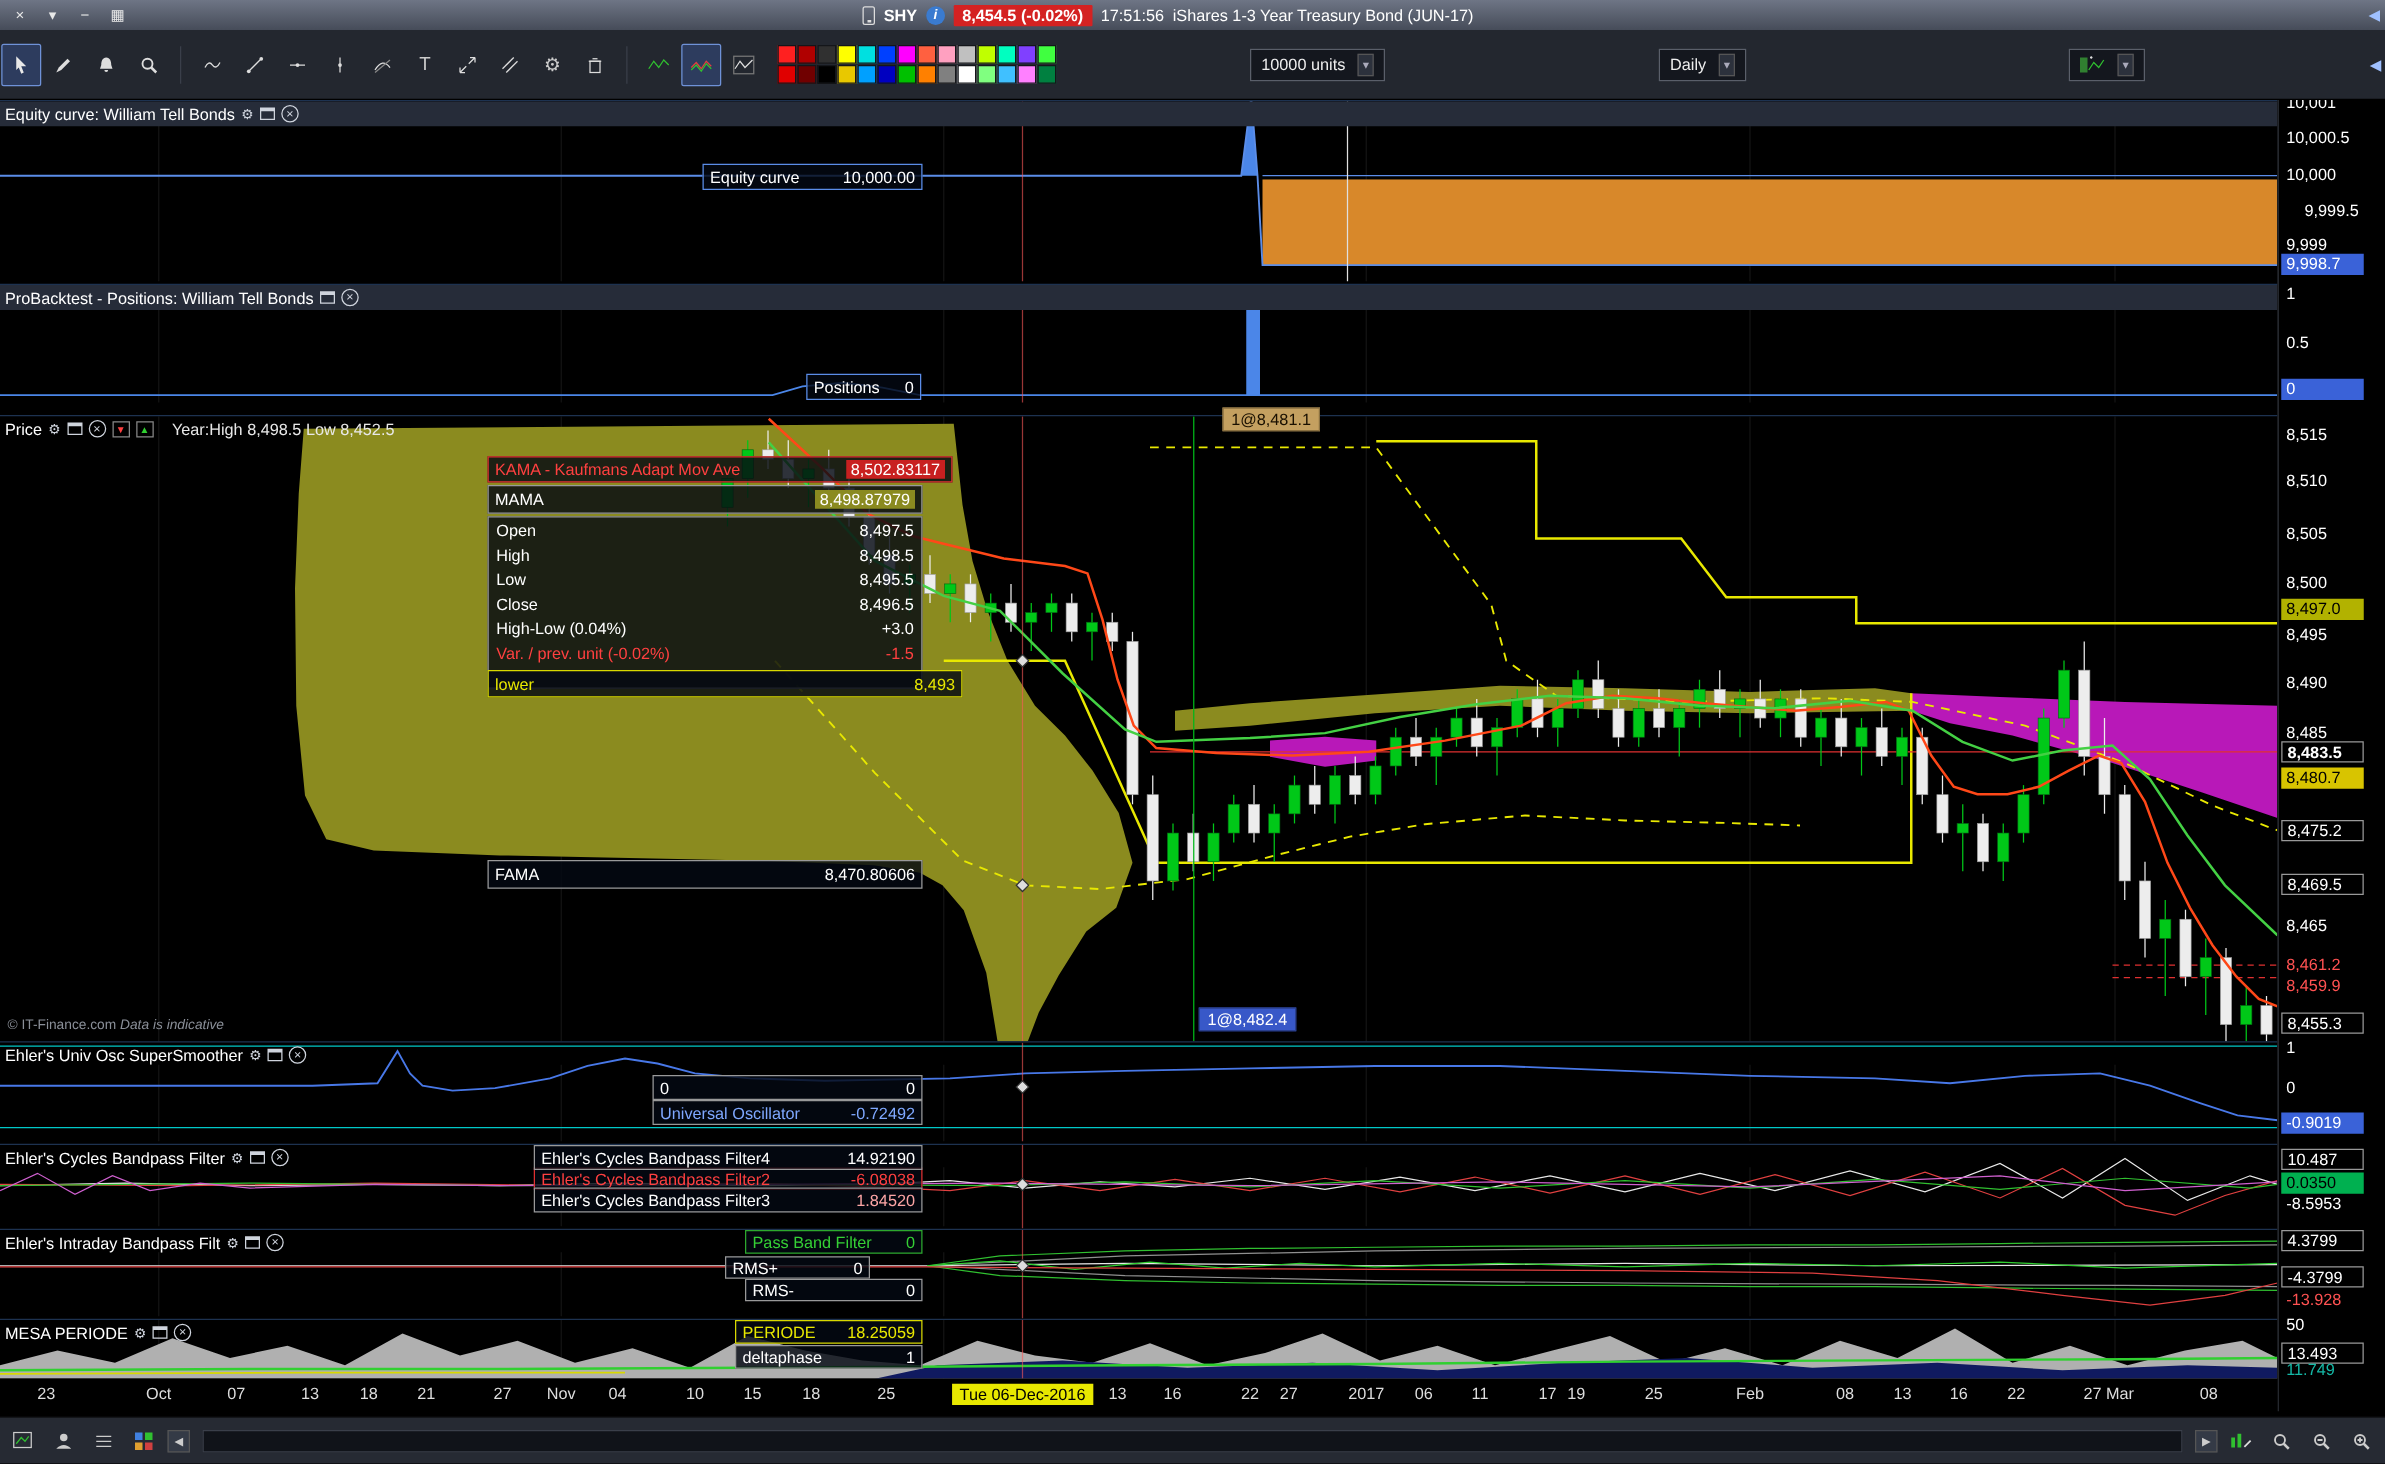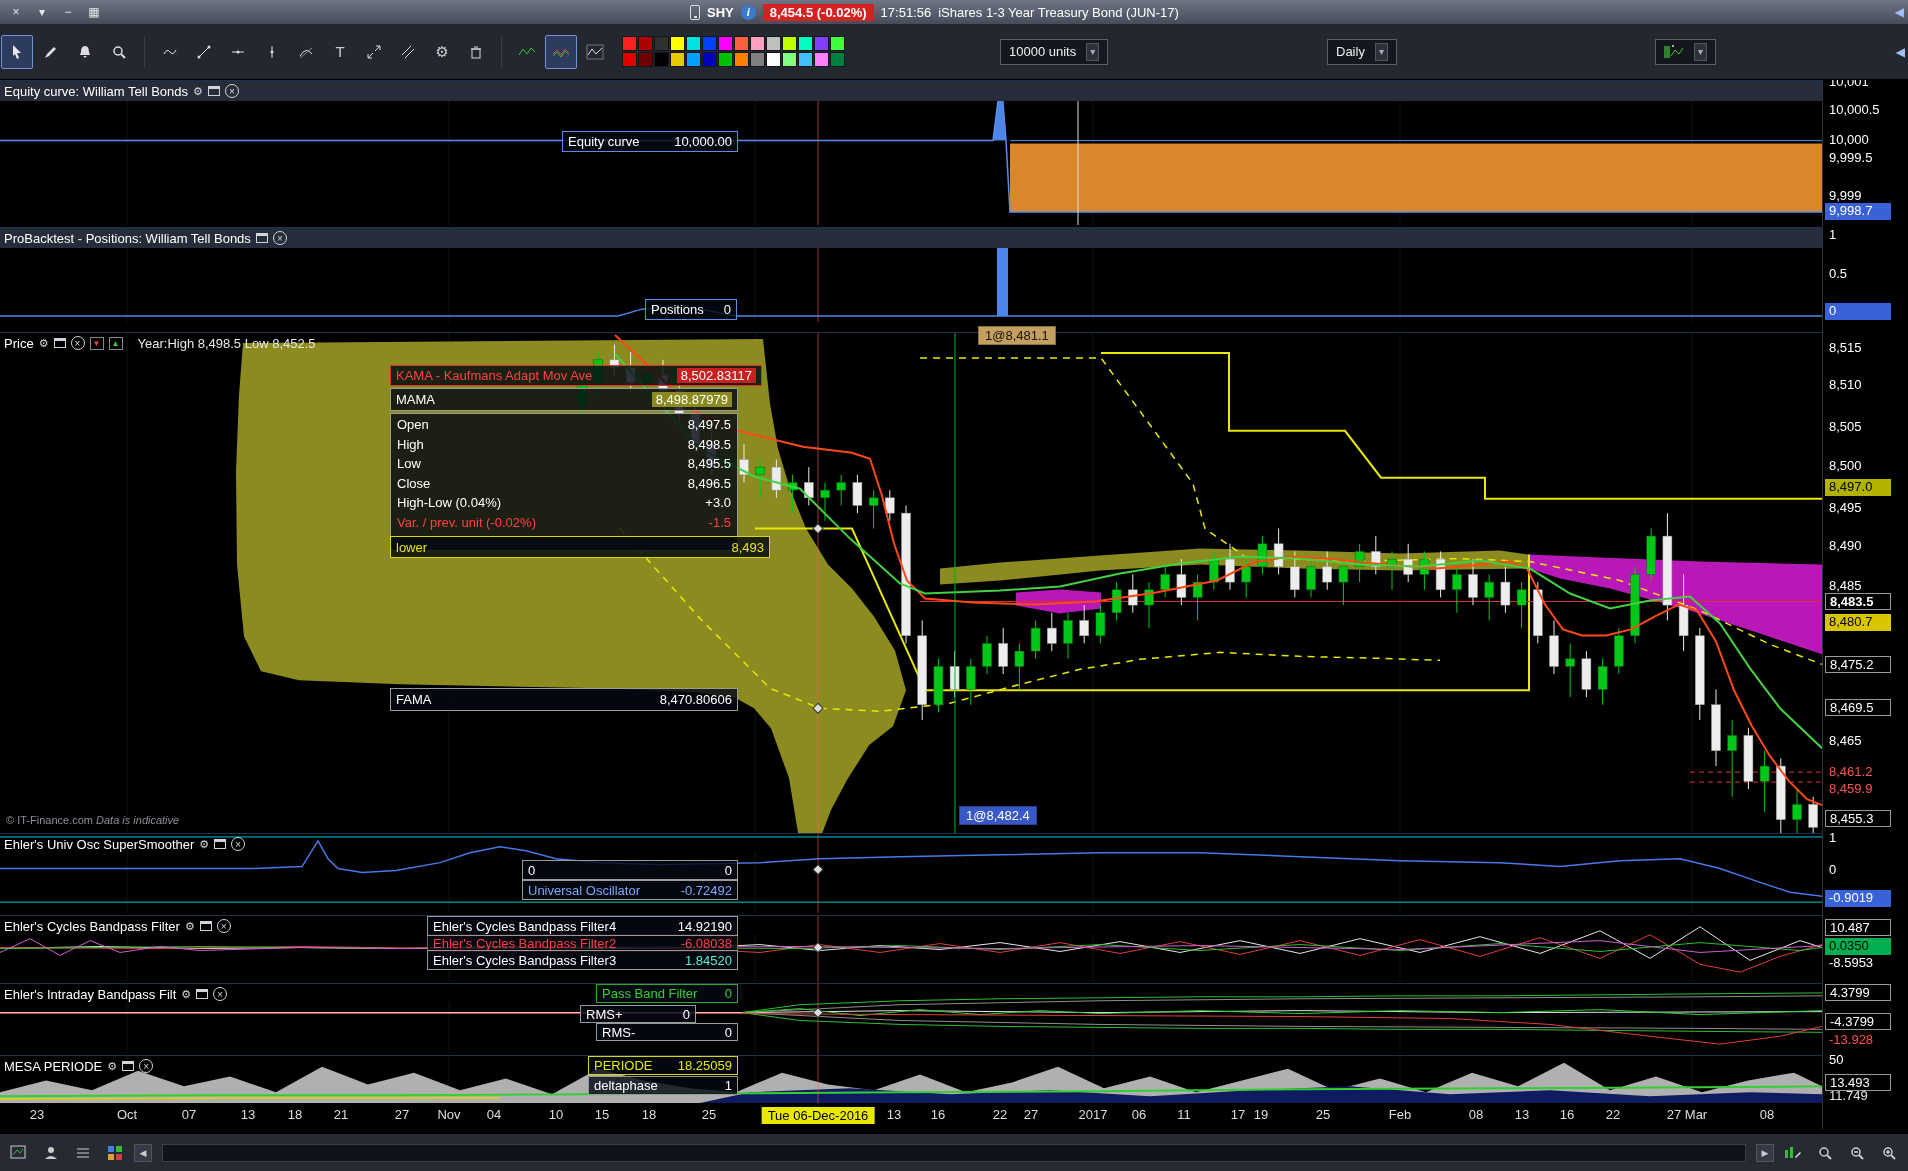--- a/index.html
+++ b/index.html
@@ -55,35 +55,35 @@
   
   #axis{position:absolute;left:1822px;top:80px;width:86px;height:1049px;background:#000;
     border-left:1px solid #30343c;z-index:6}
   .axlbl{position:absolute;left:2px;font-size:13px;height:17px;line-height:16px;padding:0 4px;
     color:#fff;white-space:nowrap;min-width:66px}
   .ax-blue{background:#3a62d8;color:#fff}
   .ax-yellow{background:#d8c400;color:#000}
   .ax-olive{background:#b2b200;color:#000}
   .ax-green{background:#00b050;color:#000}
   .ax-red{color:#ff5252}
-  .ax-lime{color:#e5e5e5}
+  .ax-lime{color:#14b8a6}
   .ax-box{border:1px solid #999}
 
   
   .lblbox{position:absolute;display:flex;justify-content:space-between;align-items:center;
     font-size:13px;background:rgba(4,8,18,.82);border:1px solid #999;color:#fff;
     padding:0 5px;z-index:7;white-space:nowrap;gap:8px}
   .b-blue{border-color:#5b8de8}
   .b-red{border-color:#e03030;color:#ff4040}
   .b-yellow{border-color:#d8d800;color:#e8e800}
   .b-green{border-color:#2da82d;color:#35d035}
   .chip-red{background:#c82020;color:#fff;padding:0 4px}
   .chip-olive{background:#8a8a20;color:#fff;padding:0 4px}
   .v-blue{color:#7fa8ff}
-  .v-salmon{color:#5eead4}
+  .v-salmon{color:#fca5a5}
   .irow{display:flex;justify-content:space-between;height:19.5px;align-items:center;padding:0 1px;font-size:13px}
   .irow.red{color:#ff4040}
   .tag{position:absolute;z-index:7;font-size:13px;padding:1px 6px;border:1px solid #666}
   .copyr{position:absolute;z-index:7;font-size:11px;color:#8a8f98}
   .copyr i{font-style:italic}
 
   
   #xaxis{position:absolute;left:0;top:1103px;width:1822px;height:27px;background:#000;z-index:6}
   .xlbl{position:absolute;top:4px;transform:translateX(-50%);font-size:13px;color:#ddd;white-space:nowrap}
   .xhl{background:#e8e800;color:#000;padding:1px 6px;transform:translateX(-50%)}
@@ -686,21 +686,21 @@
   </div>
   <div class="lblbox" style="left:588px;top:1076px;width:150px;height:19px">
     <span>deltaphase</span>
     <span>1</span>
   </div>
 
   <div id="axis">
       <div class="axlbl" style="top: -6px;">10,001</div>
       <div class="axlbl" style="top: 22px;">10,000.5</div>
       <div class="axlbl" style="top: 52px;">10,000</div>
-      <div class="axlbl" style="top: 70px;">9,999.5</div>
+      <div class="axlbl" style="top: 81px; text-align: right;">9,999.5</div>
       <div class="axlbl" style="top: 108px;">9,999</div>
       <div class="axlbl ax-blue" style="top: 123px;">9,998.7</div>
       <div class="axlbl" style="top: 147px;">1</div>
       <div class="axlbl" style="top: 186px;">0.5</div>
       <div class="axlbl ax-blue" style="top: 223px;">0</div>
       <div class="axlbl" style="top: 260px;">8,515</div>
       <div class="axlbl" style="top: 297px;">8,510</div>
       <div class="axlbl" style="top: 339px;">8,505</div>
       <div class="axlbl" style="top: 378px;">8,500</div>
       <div class="axlbl ax-olive" style="top: 399px;">8,497.0</div>

